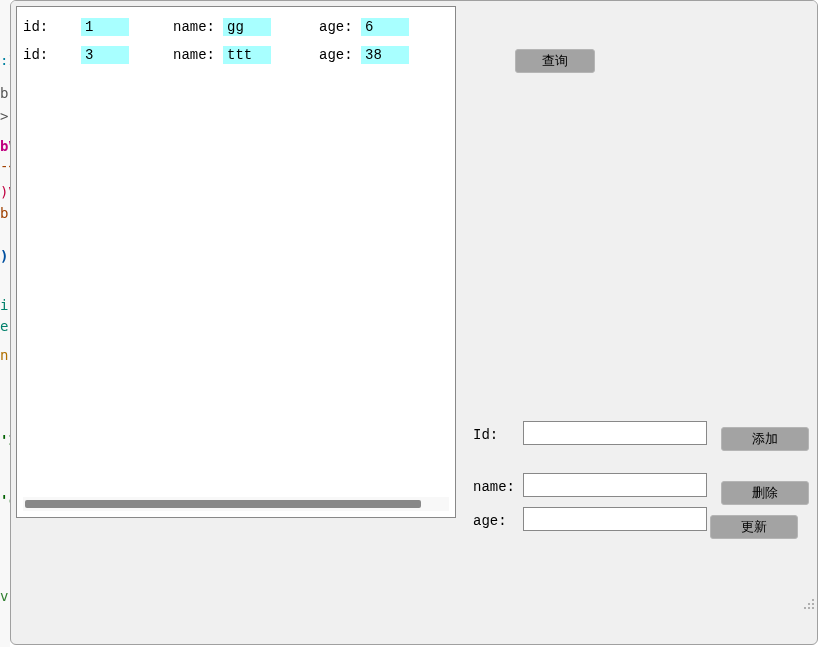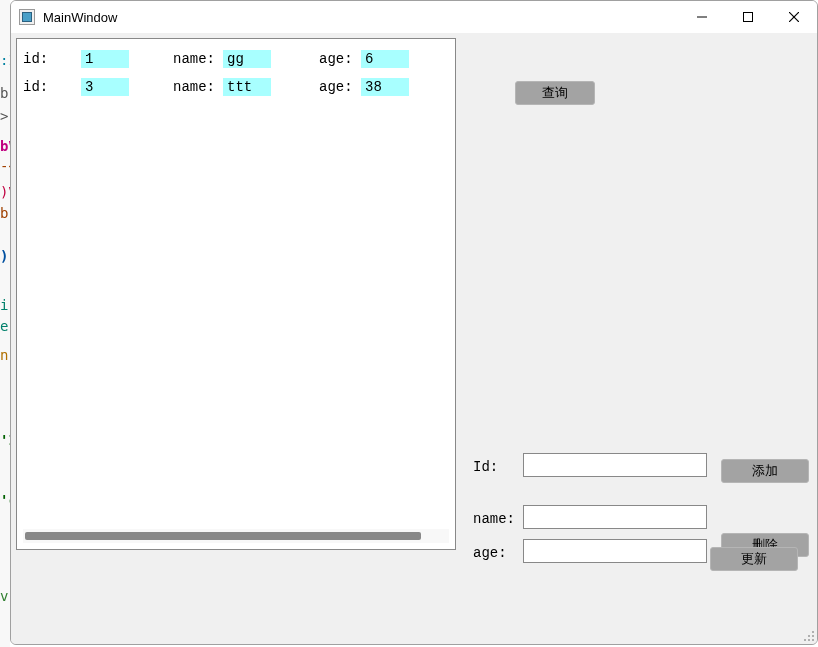--- a/index.html
+++ b/index.html
@@ -208,42 +208,20 @@
   <span class="gutter-text" style="top:248px;color:#0050a0;font-weight:bold;">)</span>
   <span class="gutter-text" style="top:297px;color:#00806b;">i</span>
   <span class="gutter-text" style="top:318px;color:#00806b;">e</span>
   <span class="gutter-text" style="top:347px;color:#b07000;">n</span>
   <span class="gutter-text" style="top:432px;color:#006000;font-weight:bold;">'I</span>
   <span class="gutter-text" style="top:492px;color:#006000;font-weight:bold;">'c</span>
   <span class="gutter-text" style="top:588px;color:#308030;">v</span>
 </div>
 
 <div class="window">
-  <div class="titlebar">
-    <div class="app-icon"></div>
-    <span class="title">MainWindow</span>
-    <div class="title-buttons">
-      <div class="title-btn">
-        <svg width="10" height="10" viewBox="0 0 10 10">
-          <line x1="0" y1="5" x2="10" y2="5" stroke="#000" stroke-width="1"></line>
-        </svg>
-      </div>
-      <div class="title-btn">
-        <svg width="10" height="10" viewBox="0 0 10 10">
-          <rect x="0.5" y="0.5" width="9" height="9" stroke="#000" fill="none" stroke-width="1"></rect>
-        </svg>
-      </div>
-      <div class="title-btn">
-        <svg width="10" height="10" viewBox="0 0 10 10">
-          <line x1="0" y1="0" x2="10" y2="10" stroke="#000" stroke-width="1.2"></line>
-          <line x1="10" y1="0" x2="0" y2="10" stroke="#000" stroke-width="1.2"></line>
-        </svg>
-      </div>
-    </div>
-  </div>
 
   <div class="client">
 
     <div class="list-panel">
       <div class="list-inner">
         <div class="row">
           <span class="cell-label id-l">id:</span>
           <span class="cell-val id-v">1</span>
           <span class="gap-a"></span>
           <span class="cell-label name-l">name:</span>
@@ -269,21 +247,21 @@
     </div>
 
     <div class="btn btn-query">查询</div>
 
     <span class="form-label" style="left:462px; top:426px;">Id:</span>
     <input class="form-input" style="left: 512px; top: 420px;" value="">
     <div class="btn form-btn" style="left:710px; top:420px;margin-top:6px;">添加</div>
 
     <span class="form-label" style="left:462px; top:478px;">name:</span>
     <input class="form-input" style="left: 512px; top: 472px;" value="">
-    <div class="btn form-btn" style="left:710px; top:500px;">删除</div>
+    <div class="btn form-btn" style="left:710px; top:480px;">删除</div>
 
     <span class="form-label" style="left:462px; top:512px;">age:</span>
     <input class="form-input" style="left: 512px; top: 506px;" value="">
     <div class="btn form-btn" style="left:699px; top:514px;">更新</div>
 
     <div class="size-grip">
       <svg width="14" height="14" viewBox="0 0 14 14">
         <circle cx="12" cy="4" r="1" fill="#9a9a9a"></circle>
         <circle cx="8" cy="8" r="1" fill="#9a9a9a"></circle>
         <circle cx="12" cy="8" r="1" fill="#9a9a9a"></circle>

